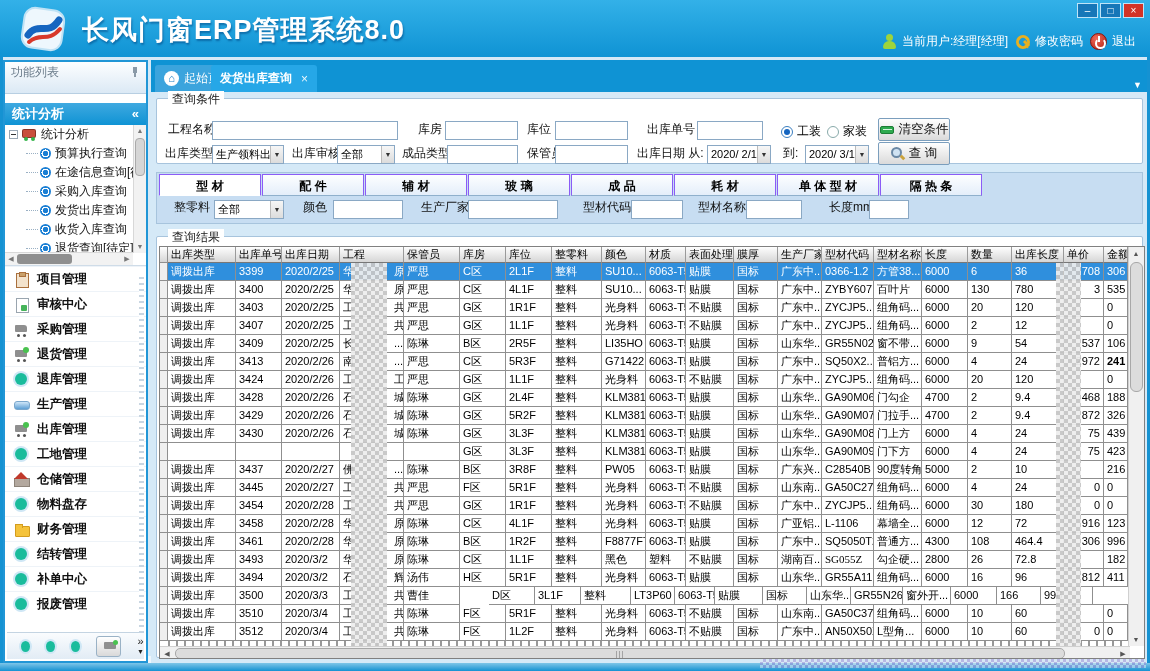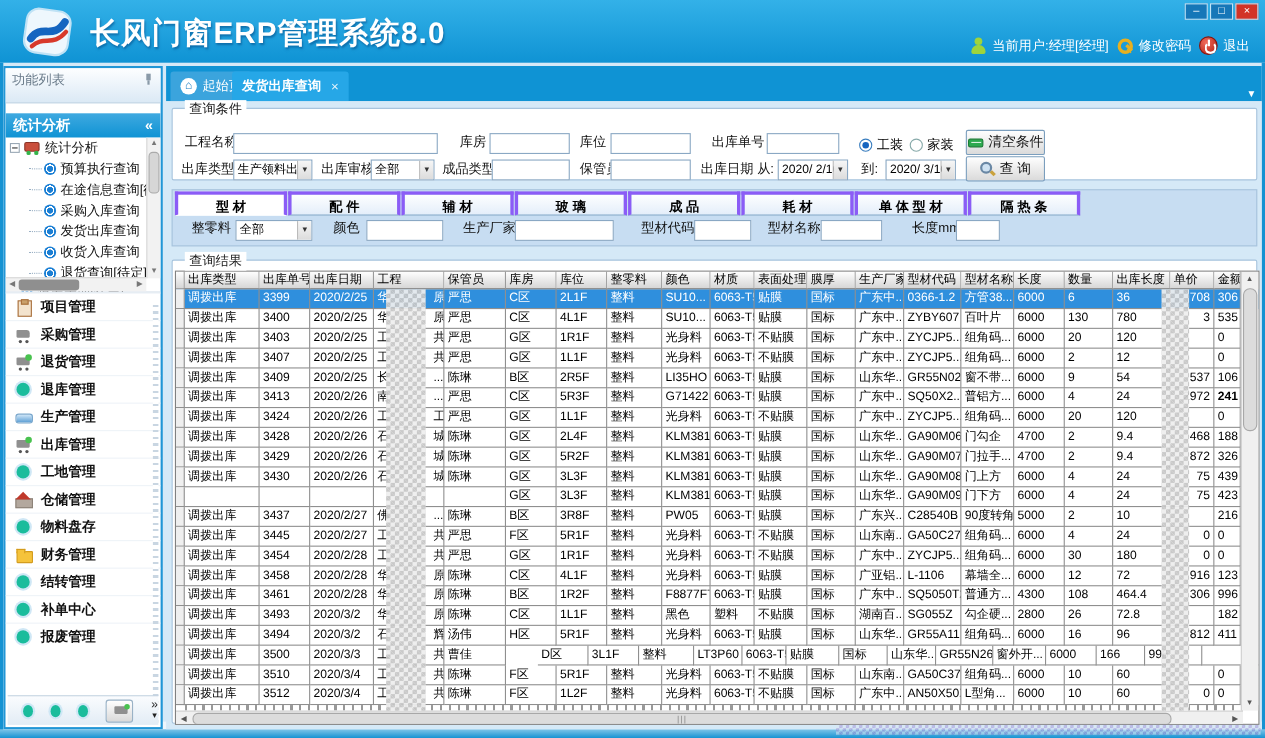--- a/index.html
+++ b/index.html
@@ -95,21 +95,21 @@
 .rdot{width:12px;height:12px;border-radius:50%;border:1px solid #8aa;background:#fff;position:relative}
 .radio.on .rdot{border-color:#3a7ebf}
 .radio.on .rdot::before{content:"";position:absolute;left:2px;top:2px;width:6px;height:6px;border-radius:50%;background:#1565c0}
 .eraser-ic{width:14px;height:8px;background:#2daa4f;border:1px solid #1c7c36;border-radius:2px;position:relative}
 .eraser-ic::before{content:"";position:absolute;left:2px;top:2px;width:9px;height:1px;background:#d9f2e0}
 .mag-ic{width:13px;height:13px;position:relative}
 .mag-ic::before{content:"";position:absolute;left:0;top:0;width:7px;height:7px;border:2px solid #6a88a5;border-radius:50%;background:#cfe2f2}
 .mag-ic::after{content:"";position:absolute;left:9px;top:9px;width:5px;height:3px;background:#caa23c;transform:rotate(45deg)}
 
 #matarea{position:absolute;left:5px;top:80px;width:987px;height:52px;background:#c7ddf2;border:1px solid #a7c4dd}
-.mtab{position:absolute;top:1px;height:22px;width:102px;line-height:22px;text-align:center;font-size:12px;font-weight:bold;color:#000;background:linear-gradient(#fdfeff,#e4eefa);border:3px solid #8b5cf6;border-bottom:1px solid #8fb0cc;cursor:pointer}
+.mtab{position:absolute;top:1px;height:22px;width:102px;line-height:22px;text-align:center;font-size:12px;font-weight:bold;color:#000;background:linear-gradient(#fdfeff,#e4eefa);border:1px solid #8b5cf6;border-bottom:1px solid #8fb0cc;cursor:pointer}
 .mtab.active{background:#fff;border-bottom:1px solid #fff;z-index:2}
 
 #grid{position:absolute;left:8px;top:154px;width:986px;height:413px;border:1px solid #808080;background:#fff;overflow:hidden}
 #ghead{display:flex;height:16px}
 .hcell{border-right:1px solid #9a9a9a;border-bottom:1px solid #777;background:linear-gradient(#fefefe,#d6d6d6);font-size:11px;line-height:15px;padding:0 3px;overflow:hidden;white-space:nowrap;flex:none;cursor:pointer}
 .grow{display:flex;height:18px;background:#fff;cursor:pointer}
 .cell{border-right:1px solid #8f8f8f;border-bottom:1px solid #8f8f8f;font-size:11px;line-height:17px;padding:0 3px;overflow:hidden;white-space:nowrap;flex:none}
 .grow.sel{background:#2f8fdd;color:#fff}
 .gut{width:8px;flex:none;background:#efefef;border-right:1px solid #8f8f8f;border-bottom:1px solid #8f8f8f}
 .pj-post{margin-left:40px}
@@ -226,20 +226,24 @@
       <div id="treehs">
         <span class="sarr" style="left:0;top:0">◀</span>
         <div class="ththumb"></div>
         <span class="sarr" style="right:0;top:0">▶</span>
       </div>
     </div>
     <div id="menu">
         <div class="mitem">
           <span class="mi clipboard"></span>
           <span>项目管理</span>
+        </div>
+        <div class="mitem">
+          <span class="mi clipboard-gray"></span>
+          <span>审核中心</span>
         </div>
         <div class="mitem">
           <span class="mi cart"></span>
           <span>采购管理</span>
         </div>
         <div class="mitem">
           <span class="mi cart-return">
             <span class="acc"></span>
           </span>
           <span>退货管理</span>
@@ -792,21 +796,21 @@
             <div class="cell" style="width: 64px;"><span class="pj-pre">华</span><span class="pj-post">原...</span></div>
             <div class="cell" style="width: 56px;">陈琳</div>
             <div class="cell" style="width: 46px;">C区</div>
             <div class="cell" style="width: 46px;">1L1F</div>
             <div class="cell" style="width: 50px;">整料</div>
             <div class="cell" style="width: 44px;">黑色</div>
             <div class="cell" style="width: 40px;">塑料</div>
             <div class="cell" style="width: 48px;">不贴膜</div>
             <div class="cell" style="width: 44px;">国标</div>
             <div class="cell" style="width: 44px;">湖南百...</div>
-            <div class="cell" style="width: 52px;">SG055Z</div>
+            <div class="cell" style="width: 52px; font-family: Liberation Serif, serif;">SG055Z</div>
             <div class="cell" style="width: 48px;">勾企硬...</div>
             <div class="cell" style="width: 46px;">2800</div>
             <div class="cell" style="width: 44px;">26</div>
             <div class="cell" style="width: 52px;">72.8</div>
             <div class="cell price" style="width: 40px;"></div>
             <div class="cell" style="width: 24px;">182</div>
           </div>
           <div class="grow">
             <div class="gut"></div>
             <div class="cell" style="width: 68px;">调拨出库</div>

